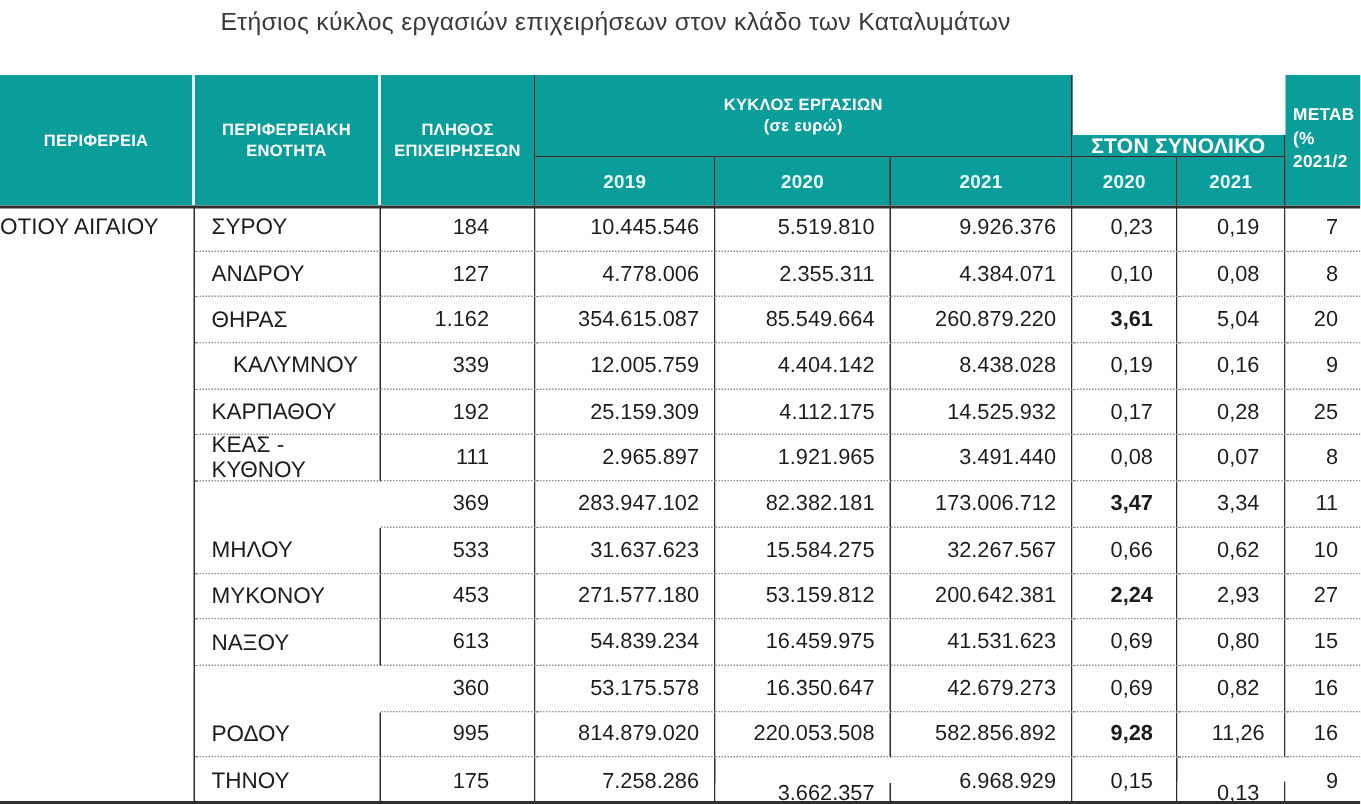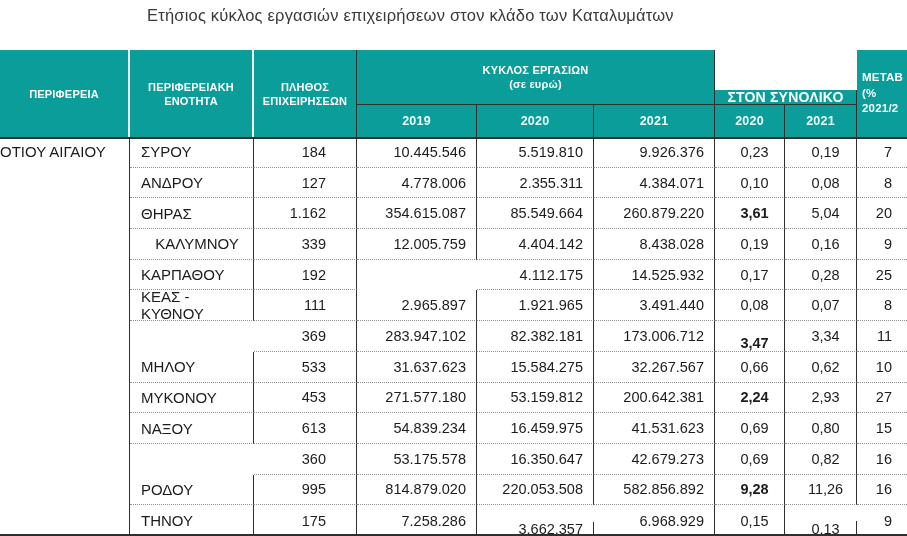--- a/index.html
+++ b/index.html
@@ -186,20 +186,23 @@
       </div>
       <div class="cell c-chg" style="grid-area: 6 / 9;">
         <span>9</span>
       </div>
       <div class="cell c-unit" style="grid-area: 7 / 2;">
         <span>ΚΑΡΠΑΘΟΥ</span>
       </div>
       <div class="cell c-count" style="grid-area: 7 / 3;">
         <span>192</span>
       </div>
+      <div class="cell c-eur" style="grid-area: 7 / 4;">
+        <span>25.159.309</span>
+      </div>
       <div class="cell c-eur" style="grid-area: 7 / 5;">
         <span>4.112.175</span>
       </div>
       <div class="cell c-eur" style="grid-area: 7 / 6;">
         <span>14.525.932</span>
       </div>
       <div class="cell c-s20" style="grid-area: 7 / 7;">
         <span>0,17</span>
       </div>
       <div class="cell c-s21" style="grid-area: 7 / 8;">
@@ -240,21 +243,21 @@
       </div>
       <div class="cell c-eur" style="grid-area: 9 / 4;">
         <span>283.947.102</span>
       </div>
       <div class="cell c-eur" style="grid-area: 9 / 5;">
         <span>82.382.181</span>
       </div>
       <div class="cell c-eur" style="grid-area: 9 / 6;">
         <span>173.006.712</span>
       </div>
-      <div class="cell c-s20 b" style="grid-area: 9 / 7; align-items: flex-end;">
+      <div class="cell c-s20 b" style="grid-area: 9 / 7;">
         <span>3,47</span>
       </div>
       <div class="cell c-s21" style="grid-area: 9 / 8;">
         <span>3,34</span>
       </div>
       <div class="cell c-chg" style="grid-area: 9 / 9;">
         <span>11</span>
       </div>
       <div class="cell c-unit" style="grid-area: 10 / 2;">
         <span>ΜΗΛΟΥ</span>

